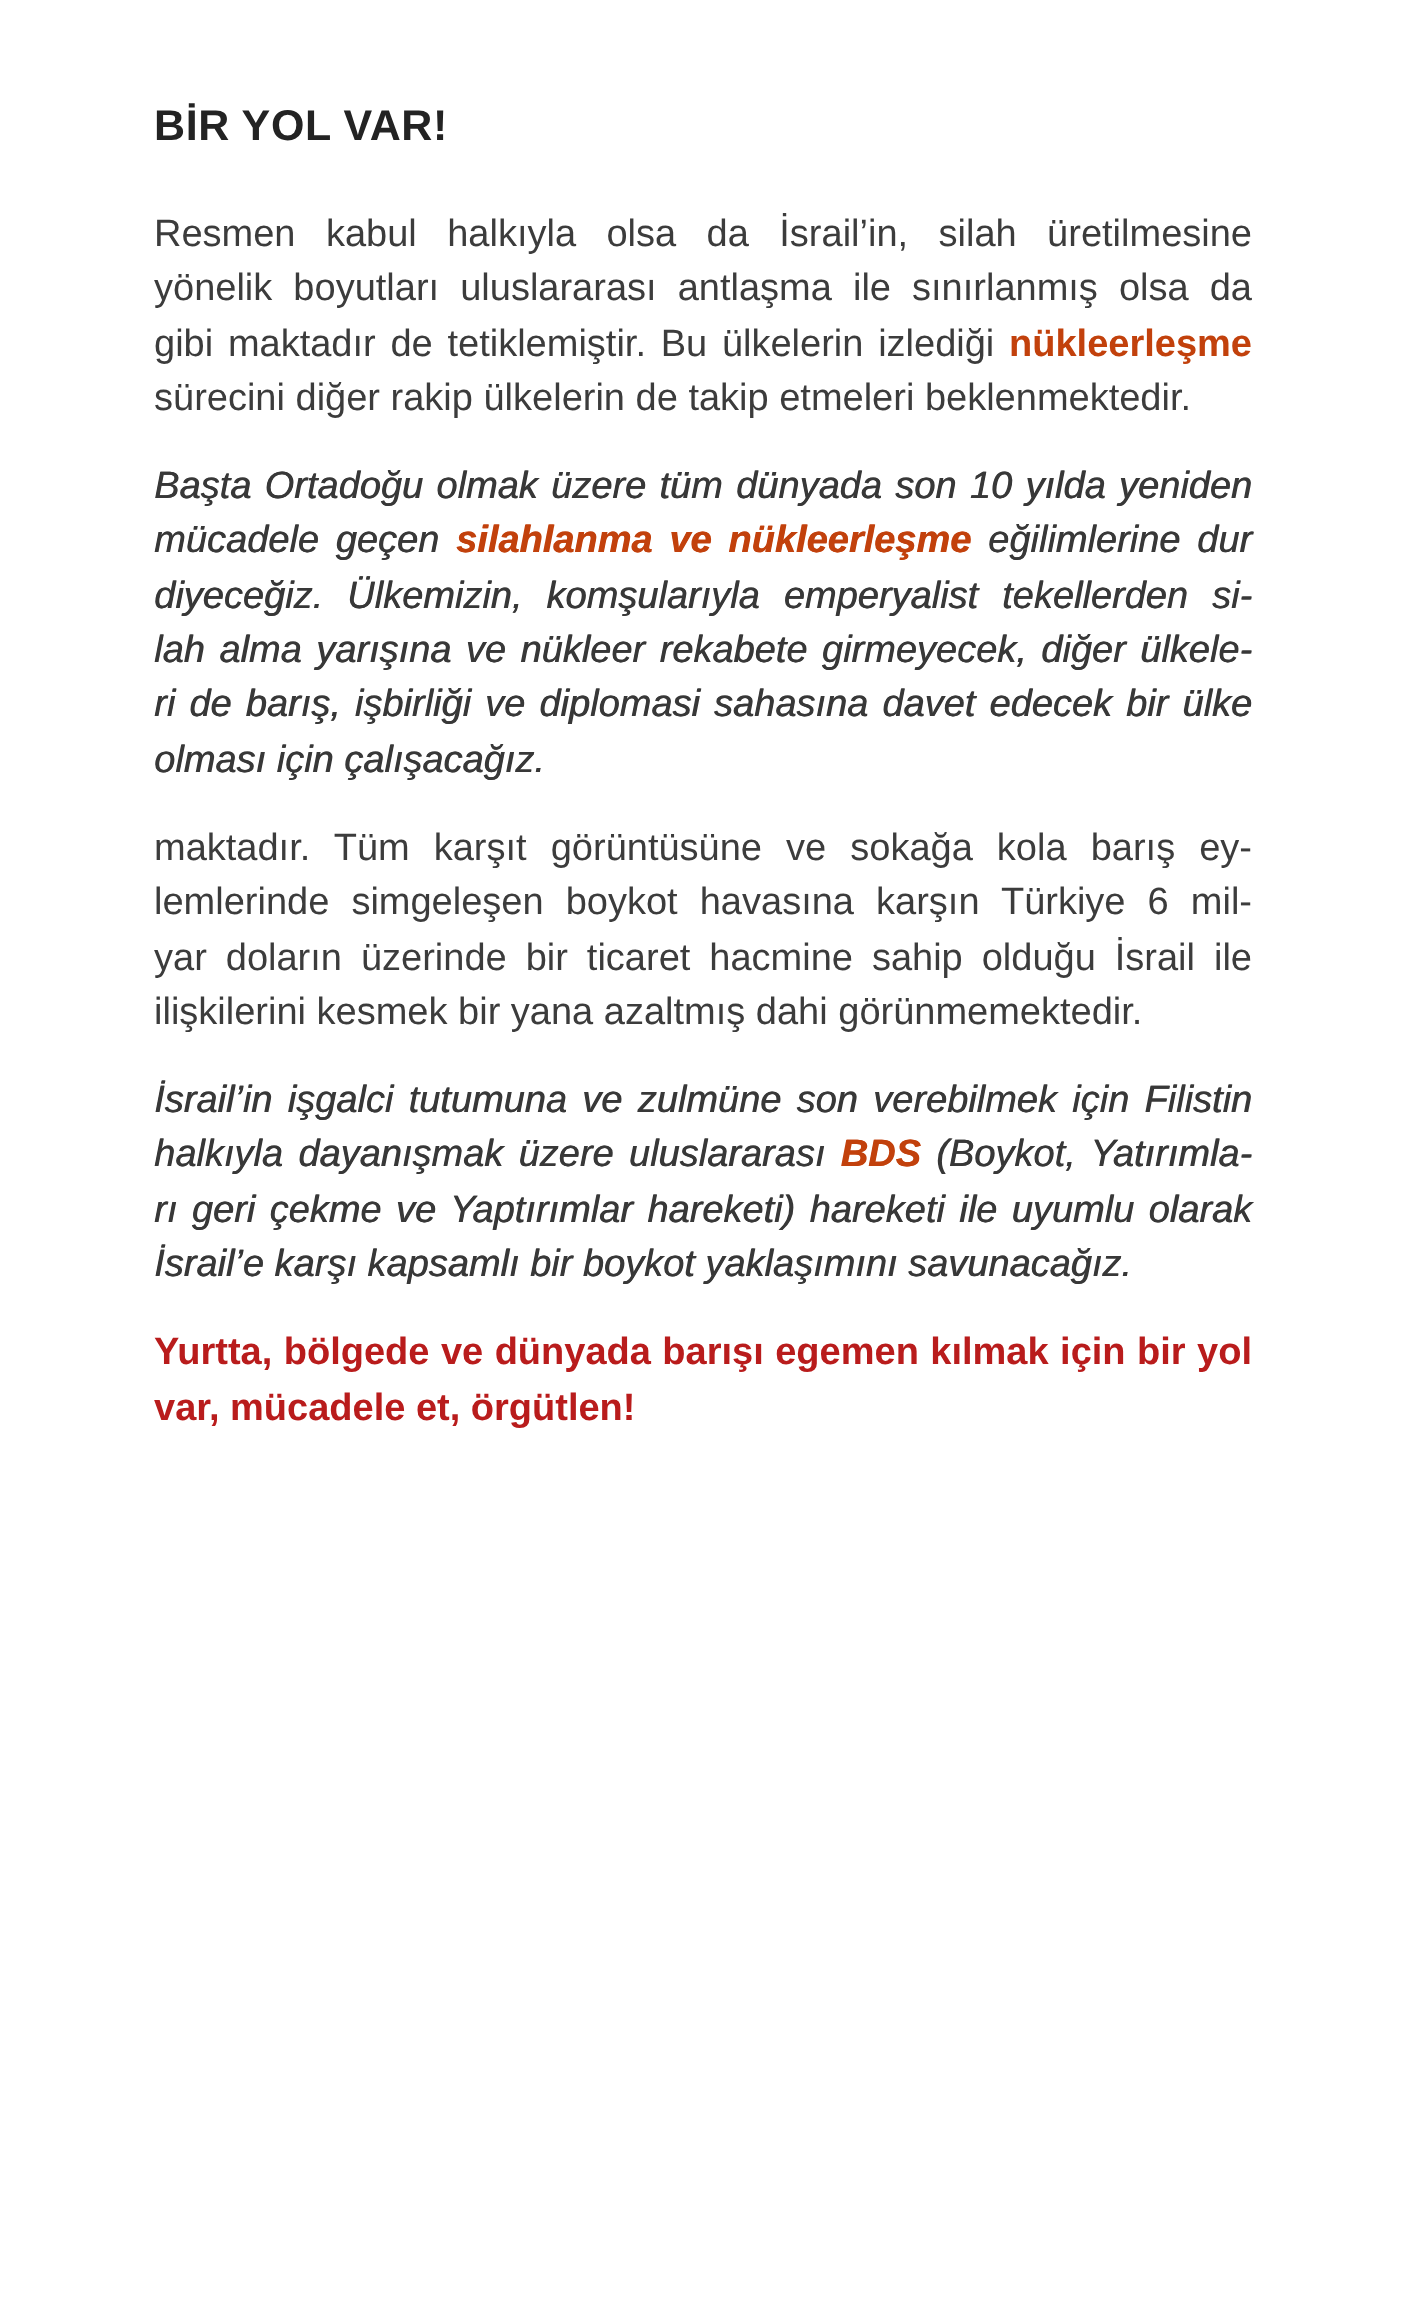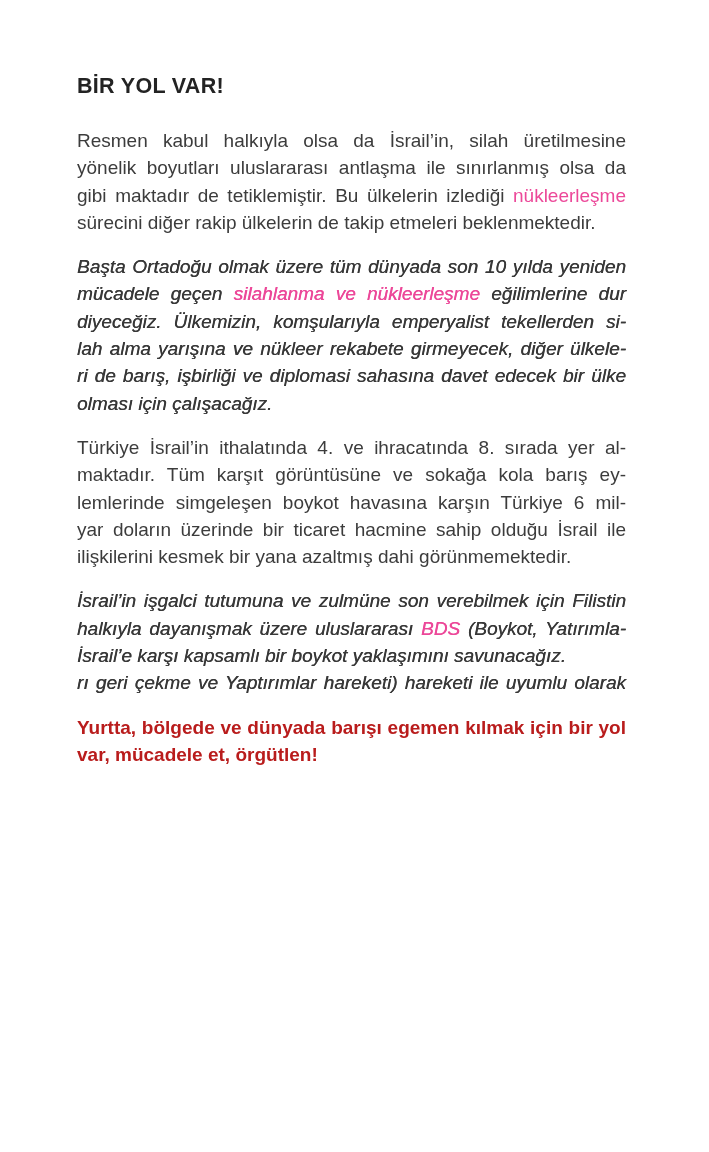--- a/index.html
+++ b/index.html
@@ -7,21 +7,20 @@
     padding: 0;
     background: #ffffff;
   }
   .page {
     position: relative;
     width: 709px;
     height: 976px;
     background: #ffffff;
     overflow: hidden;
     font-family: "Liberation Sans", "DejaVu Sans", sans-serif;
-    margin-top: 23px;
   }
   .text-col {
     position: absolute;
     left: 77px;
     top: 50px;
     width: 549px;
   }
   .page-title {
     font-size: 21.5px;
     line-height: 26px;
@@ -47,22 +46,22 @@
   .para.style-emphasis-italic {
     font-style: italic;
     color: #383838;
     text-shadow: 0.3px 0 0 currentColor;
   }
   .para.style-bold {
     font-weight: 700;
     color: #b91c1c;
   }
   .seg-bold {
-    font-weight: 400;
-    color: #ec4899;
+    font-weight: 700;
+    color: #c2410c;
   }
   .page-number {
     position: absolute;
     left: 0;
     right: 0;
     top: 1074px;
     text-align: center;
     font-size: 19.5px;
     font-weight: 700;
     color: #2e2e2e;
@@ -84,31 +83,30 @@
         </div>
         <div class="para style-emphasis-italic">
           <div class="line"><span>Başta Ortadoğu olmak üzere tüm dünyada son 10 yılda yeniden</span></div>
           <div class="line"><span>mücadele geçen </span><span class="seg-bold">silahlanma ve nükleerleşme</span><span> eğilimlerine dur</span></div>
           <div class="line"><span>diyeceğiz. Ülkemizin, komşularıyla emperyalist tekellerden si-</span></div>
           <div class="line"><span>lah alma yarışına ve nükleer rekabete girmeyecek, diğer ülkele-</span></div>
           <div class="line"><span>ri de barış, işbirliği ve diplomasi sahasına davet edecek bir ülke</span></div>
           <div class="line last-line"><span>olması için çalışacağız.</span></div>
         </div>
         <div class="para style-regular">
-          <div class="line"><span>Türkiye İsrail’in ithalatında 4. ve ihracatında 8. sırada yer al-</span></div>
           <div class="line"><span>maktadır. Tüm karşıt görüntüsüne ve sokağa kola barış ey-</span></div>
           <div class="line"><span>lemlerinde simgeleşen boykot havasına karşın Türkiye 6 mil-</span></div>
           <div class="line"><span>yar doların üzerinde bir ticaret hacmine sahip olduğu İsrail ile</span></div>
           <div class="line last-line"><span>ilişkilerini kesmek bir yana azaltmış dahi görünmemektedir.</span></div>
         </div>
         <div class="para style-emphasis-italic">
           <div class="line"><span>İsrail’in işgalci tutumuna ve zulmüne son verebilmek için Filistin</span></div>
           <div class="line"><span>halkıyla dayanışmak üzere uluslararası </span><span class="seg-bold">BDS</span><span> (Boykot, Yatırımla-</span></div>
+          <div class="line"><span>rı geri çekme ve Yaptırımlar hareketi) hareketi ile uyumlu olarak</span></div>
           <div class="line last-line"><span>İsrail’e karşı kapsamlı bir boykot yaklaşımını savunacağız.</span></div>
-          <div class="line"><span>rı geri çekme ve Yaptırımlar hareketi) hareketi ile uyumlu olarak</span></div>
         </div>
         <div class="para style-bold">
           <div class="line"><span>Yurtta, bölgede ve dünyada barışı egemen kılmak için bir yol</span></div>
           <div class="line last-line"><span>var, mücadele et, örgütlen!</span></div>
         </div>
       </div>
   </div>
   <div class="page-number">38</div>
 </div>
 

